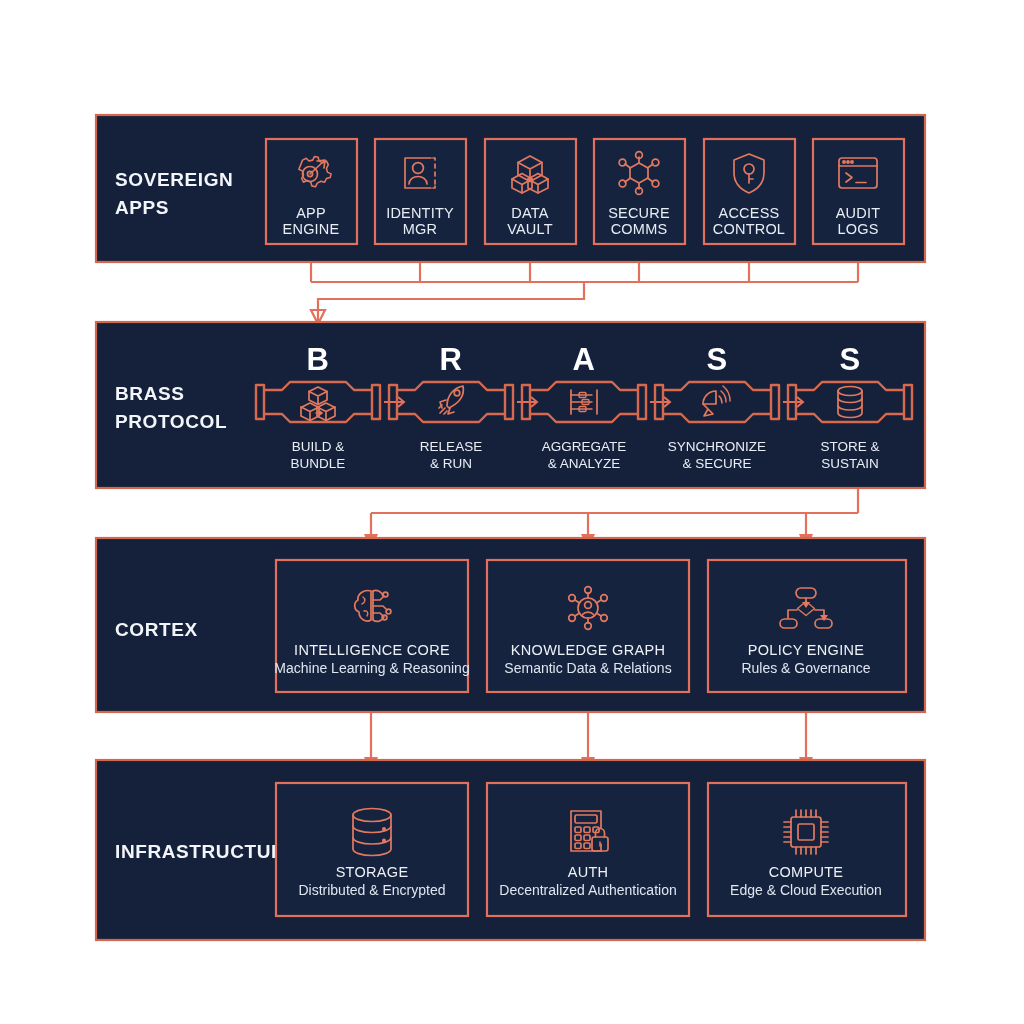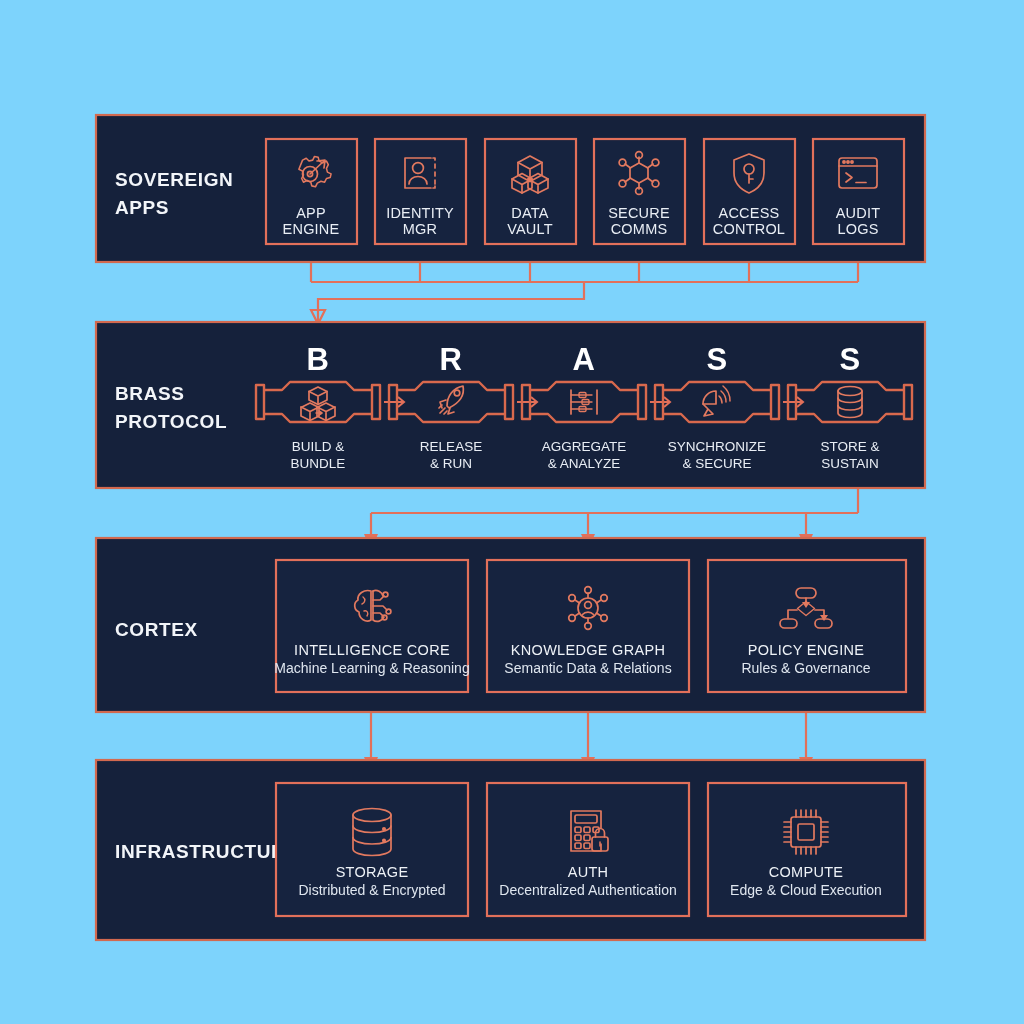--- a/index.html
+++ b/index.html
@@ -2,21 +2,21 @@
 <html><head>
 <meta charset="utf-8">
 <style>
   * { box-sizing: border-box; margin: 0; padding: 0; }
   html, body {
     width: 1024px; height: 1024px;
     background: #131e33;
     font-family: "Liberation Sans", sans-serif;
     overflow: hidden;
   }
-  #stage { position: relative; width: 1024px; height: 1024px; background: #7dd3fc; }
+  #stage { position: relative; width: 1024px; height: 1024px; background: #ffffff; }
   svg#diagram { position: absolute; inset: 0; width: 1024px; height: 1024px; display: block; }
   .layer-rect { fill: #15213b; stroke: #d2694f; stroke-width: 2.2; }
   .card-rect  { fill: #16233f; stroke: #e2705a; stroke-width: 2.2; }
   .conn { stroke: #e2705a; stroke-width: 2.2; fill: none; }
   .conn-thin { stroke: #e2705a; stroke-width: 2; fill: none; }
   .ico-thin { fill: none; stroke: #e2795f; stroke-width: 1.7; stroke-linecap: round; stroke-linejoin: round; }
   .pipe { fill: none; stroke: #d9694d; stroke-width: 2.4; stroke-linejoin: round; }
 
   text { fill: #eef2f7; }
   .layer-label {

